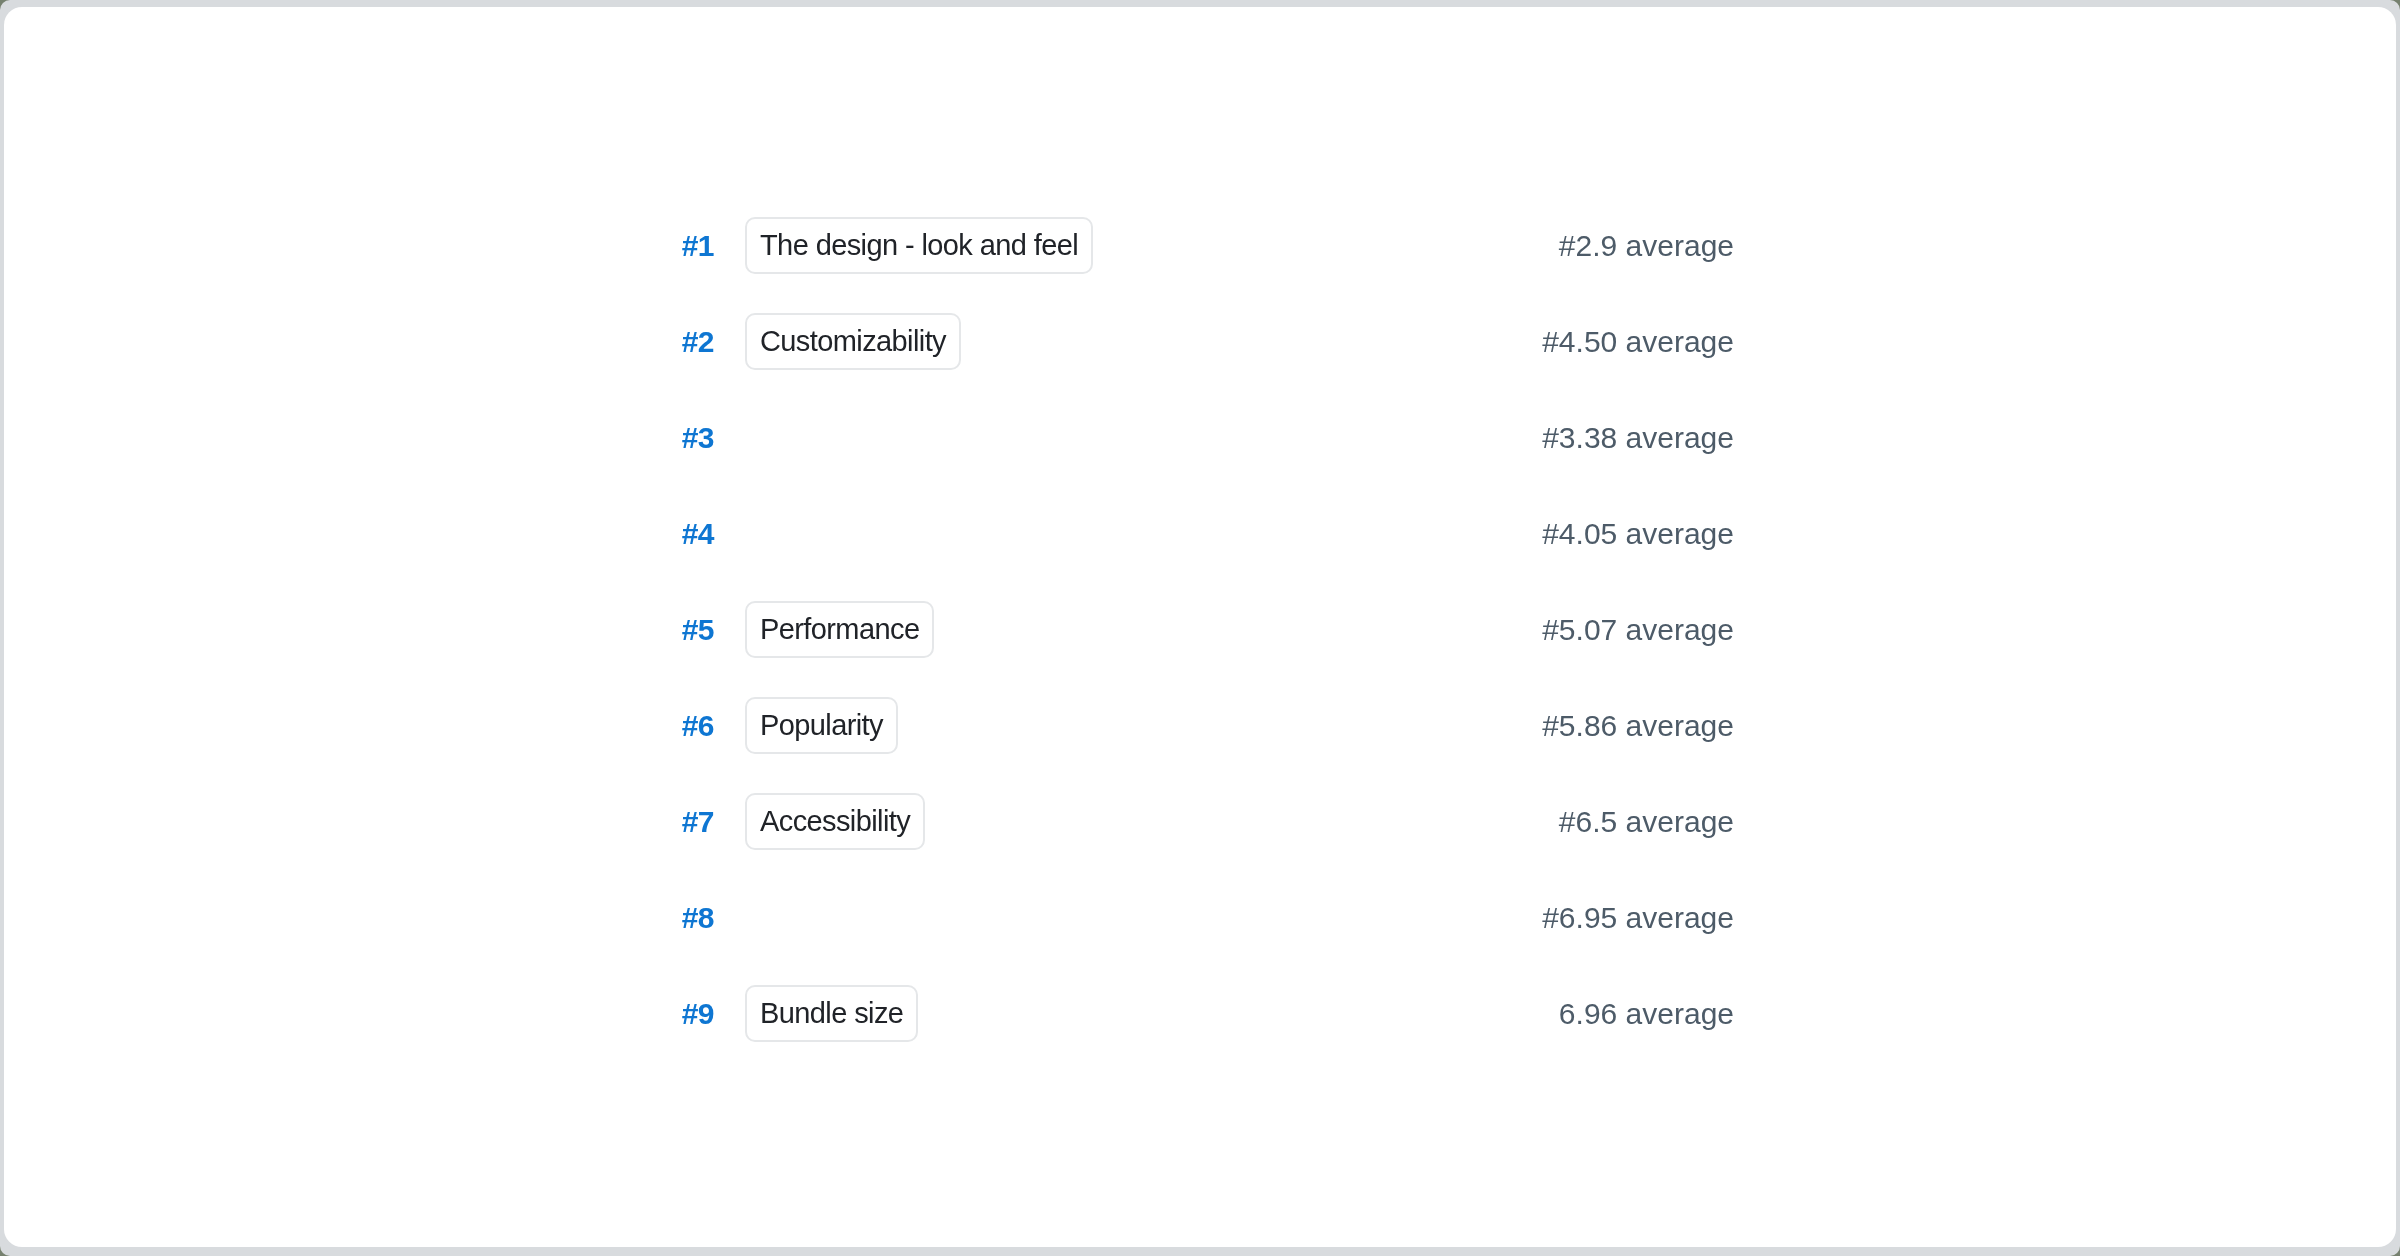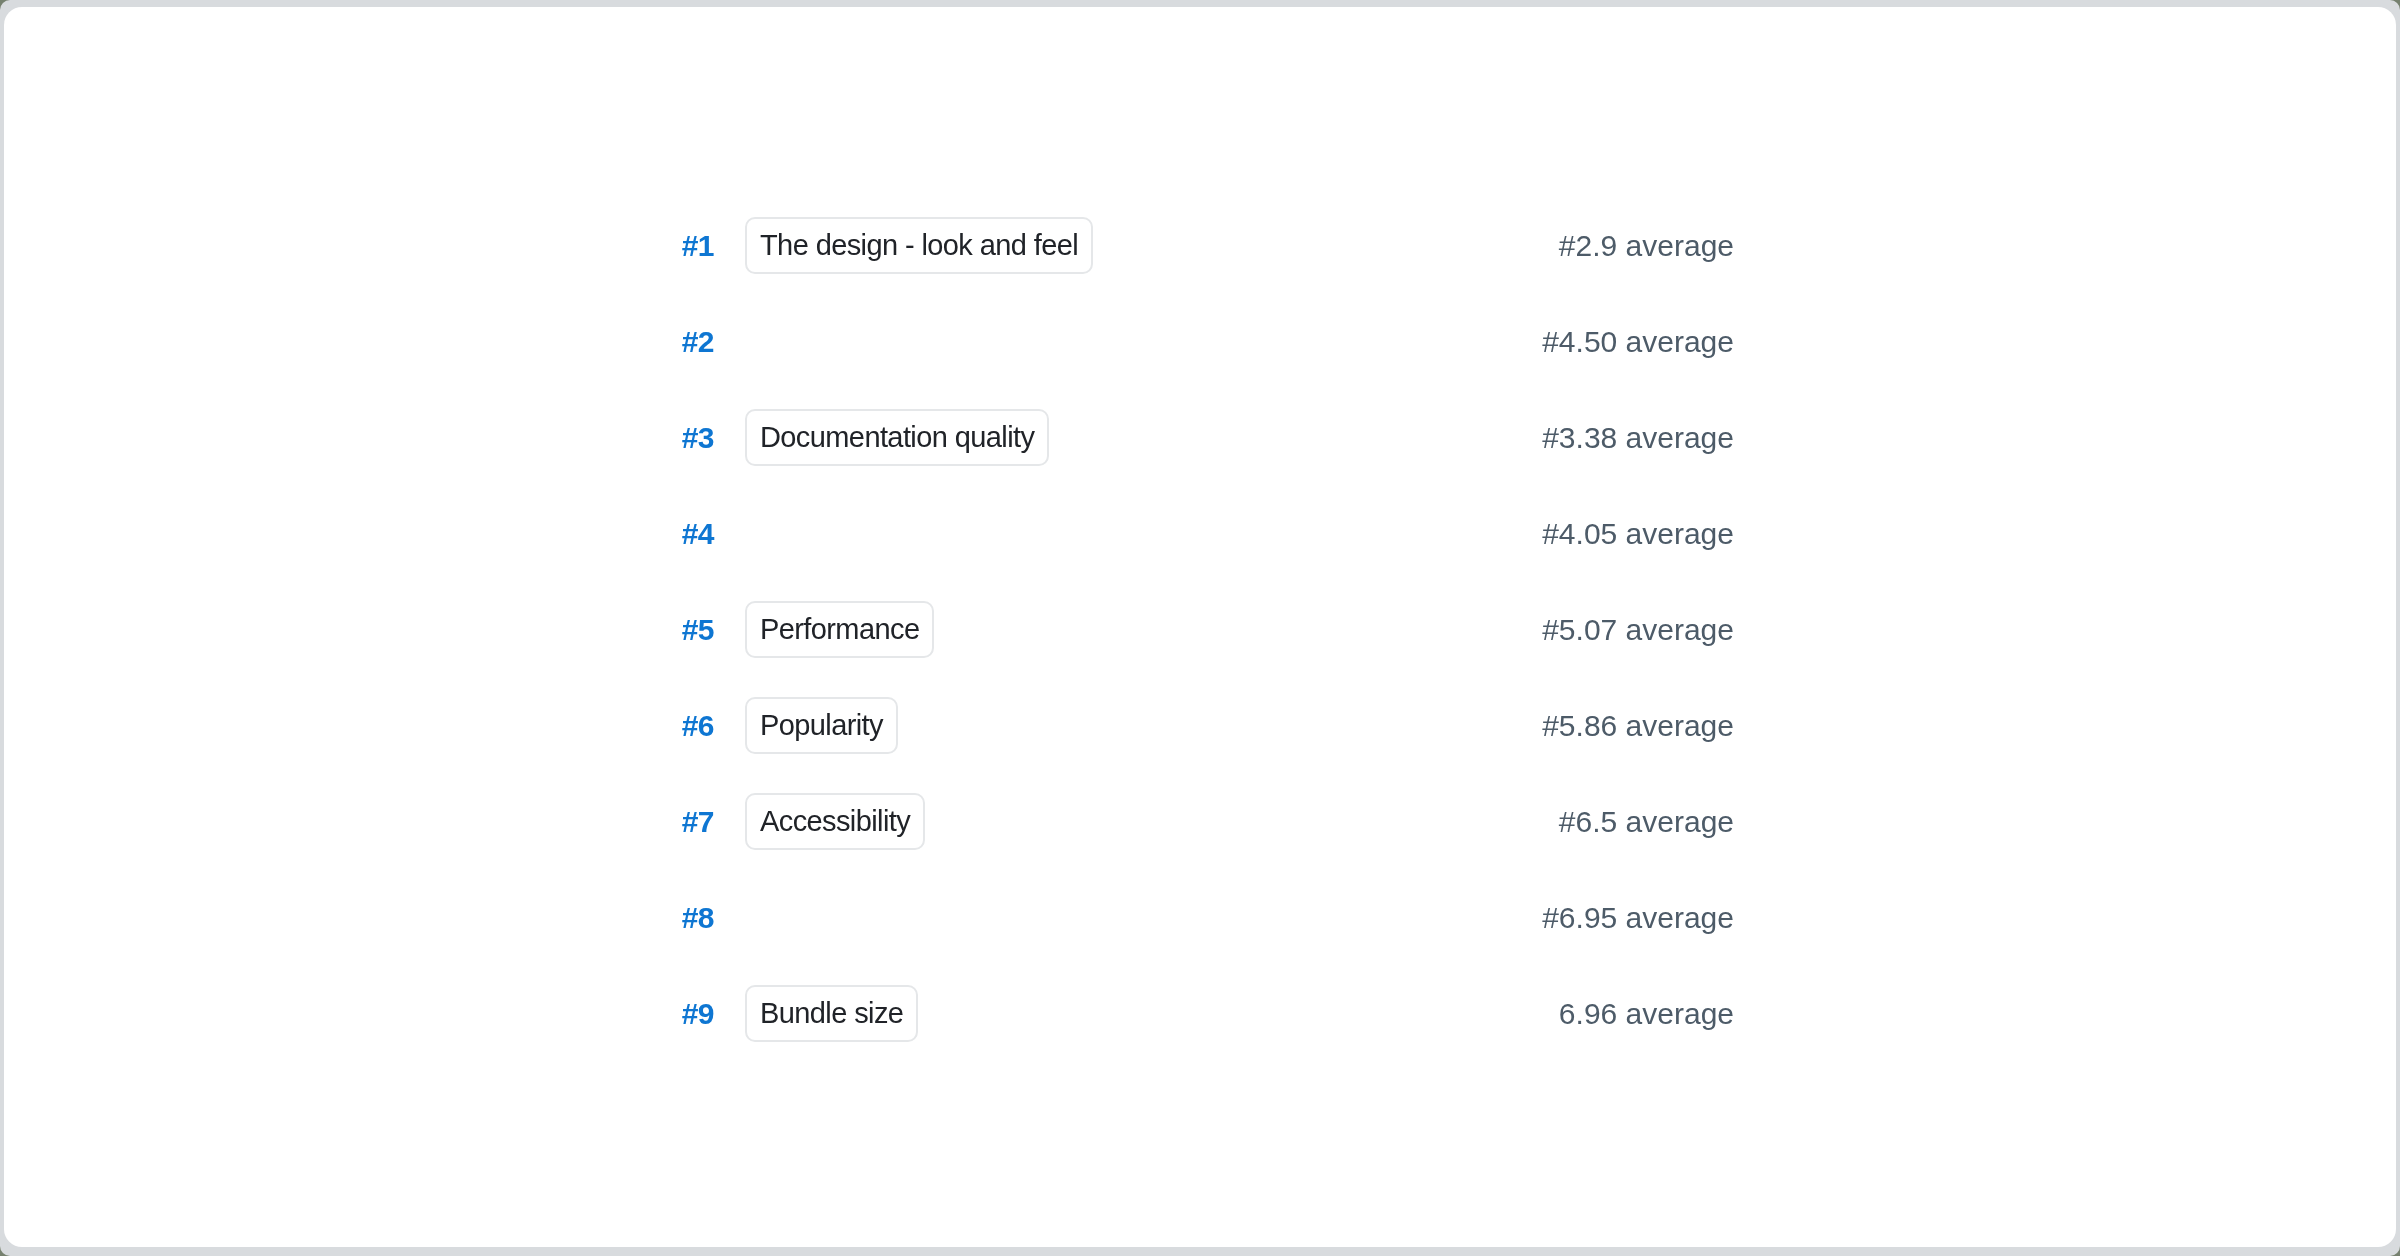--- a/index.html
+++ b/index.html
@@ -92,29 +92,29 @@
     <div class="rank-number">#1</div>
     <div class="item-chip">
       <span class="item-label">The design - look and feel</span>
     </div>
     <div class="row-spacer"></div>
     <div class="item-average">#2.9 average</div>
   </div>
 
   <div class="ranking-row">
     <div class="rank-number">#2</div>
+    <div class="item-chip">
+      <span class="item-label">Customizability</span>
+    </div>
     <div class="row-spacer"></div>
     <div class="item-average">#4.50 average</div>
   </div>
 
   <div class="ranking-row">
     <div class="rank-number">#3</div>
-    <div class="item-chip">
-      <span class="item-label">Documentation quality</span>
-    </div>
     <div class="row-spacer"></div>
     <div class="item-average">#3.38 average</div>
   </div>
 
   <div class="ranking-row">
     <div class="rank-number">#4</div>
     <div class="row-spacer"></div>
     <div class="item-average">#4.05 average</div>
   </div>
 

